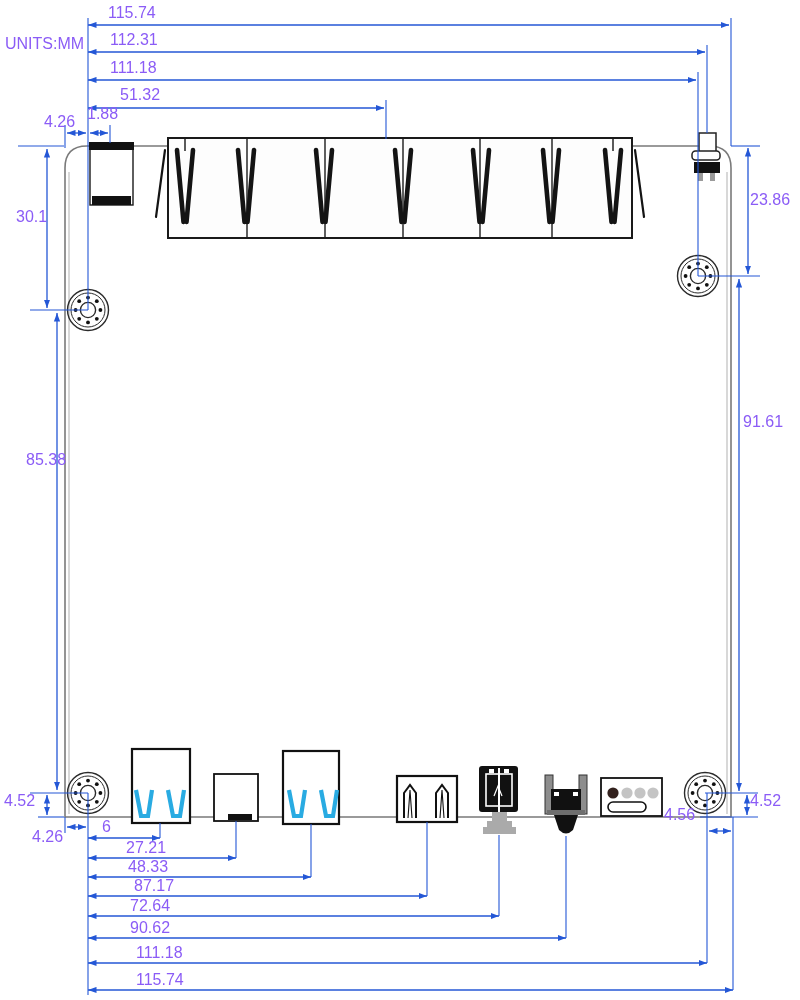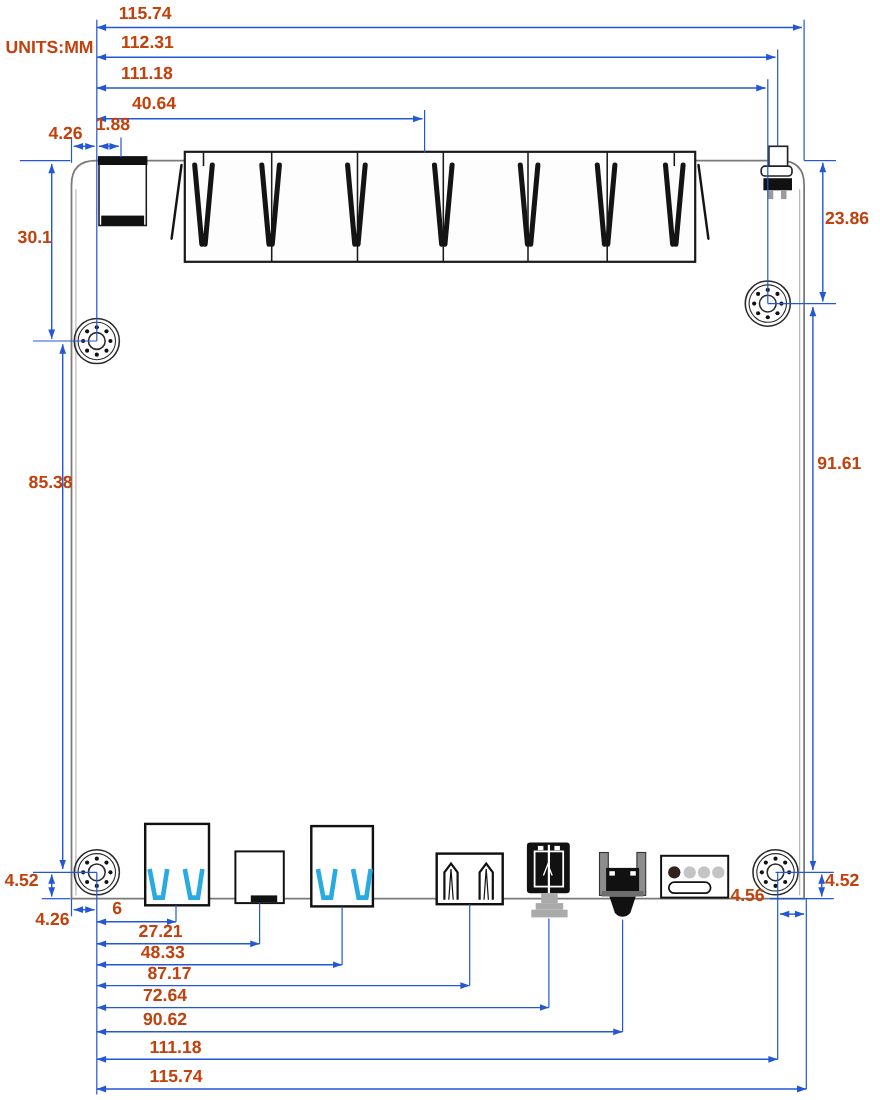--- a/index.html
+++ b/index.html
@@ -2,21 +2,21 @@
 <html><head>
 <meta charset="utf-8">
 <style>
   html,body{margin:0;padding:0;background:#ffffff;}
   #canvas{
     position:relative;width:800px;height:1000px;background:#ffffff;overflow:hidden;
     font-family:"Liberation Sans","DejaVu Sans",sans-serif;
   }
   #drawing{position:absolute;left:0;top:0;}
   .lbl{
-    position:absolute;color:#c2410c;font-size:16px;font-weight:700;
+    position:absolute;color:#8b5cf6;font-size:16px;font-weight:400;
     letter-spacing:0px;white-space:nowrap;line-height:1.05;
   }
   .lbl.units{font-size:16px;}
 </style>
 </head>
 <body>
 
 <div id="canvas">
 
   <svg id="drawing" width="800" height="1000" viewBox="0 0 800 1000">
@@ -226,26 +226,26 @@
       <line x1="88" y1="963" x2="707" y2="963" marker-start="url(#as)" marker-end="url(#ae)"></line>
       <line x1="88" y1="990" x2="733" y2="990" marker-start="url(#as)" marker-end="url(#ae)"></line>
     </g>
   </svg>
 
   <div class="lbl units" style="left:5px;top:36px">UNITS:MM</div>
 
   <div class="lbl" style="left:108px;top:5px">115.74</div>
   <div class="lbl" style="left:110px;top:32px">112.31</div>
   <div class="lbl" style="left:110px;top:60px">111.18</div>
-  <div class="lbl" style="left:120px;top:87px">40.64</div>
+  <div class="lbl" style="left:120px;top:87px">51.32</div>
   <div class="lbl" style="left:44px;top:114px">4.26</div>
   <div class="lbl" style="left:87px;top:106px">1.88</div>
 
   <div class="lbl" style="left:16px;top:209px">30.1</div>
-  <div class="lbl" style="left:26px;top:432px">85.38</div>
+  <div class="lbl" style="left:26px;top:452px">85.38</div>
   <div class="lbl" style="left:4px;top:793px">4.52</div>
   <div class="lbl" style="left:32px;top:829px">4.26</div>
 
   <div class="lbl" style="left:750px;top:192px">23.86</div>
   <div class="lbl" style="left:743px;top:414px">91.61</div>
   <div class="lbl" style="left:750px;top:793px">4.52</div>
   <div class="lbl" style="left:664px;top:807px">4.56</div>
 
   <div class="lbl" style="left:102px;top:819px">6</div>
   <div class="lbl" style="left:126px;top:840px">27.21</div>

